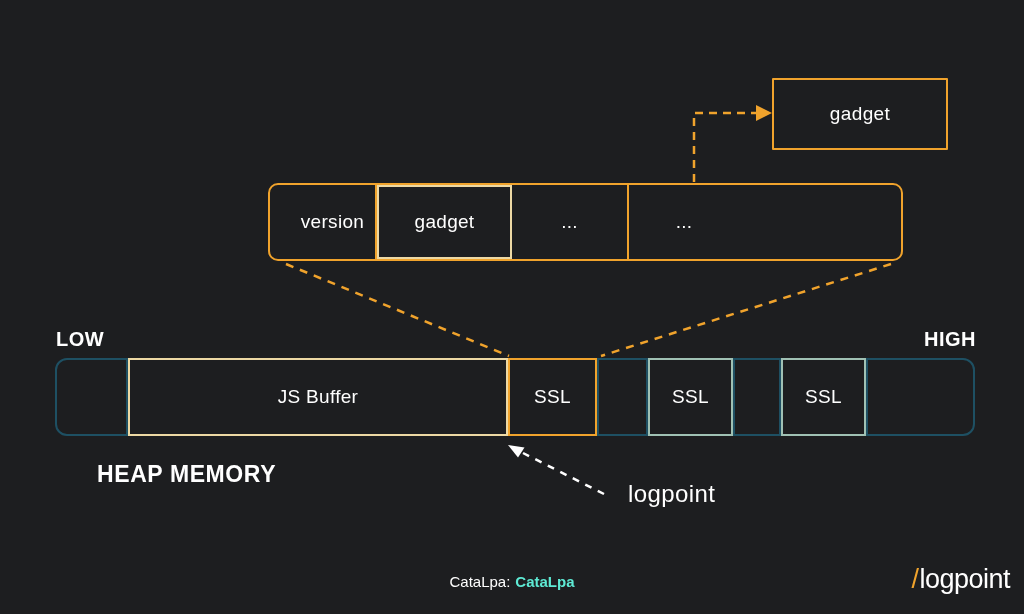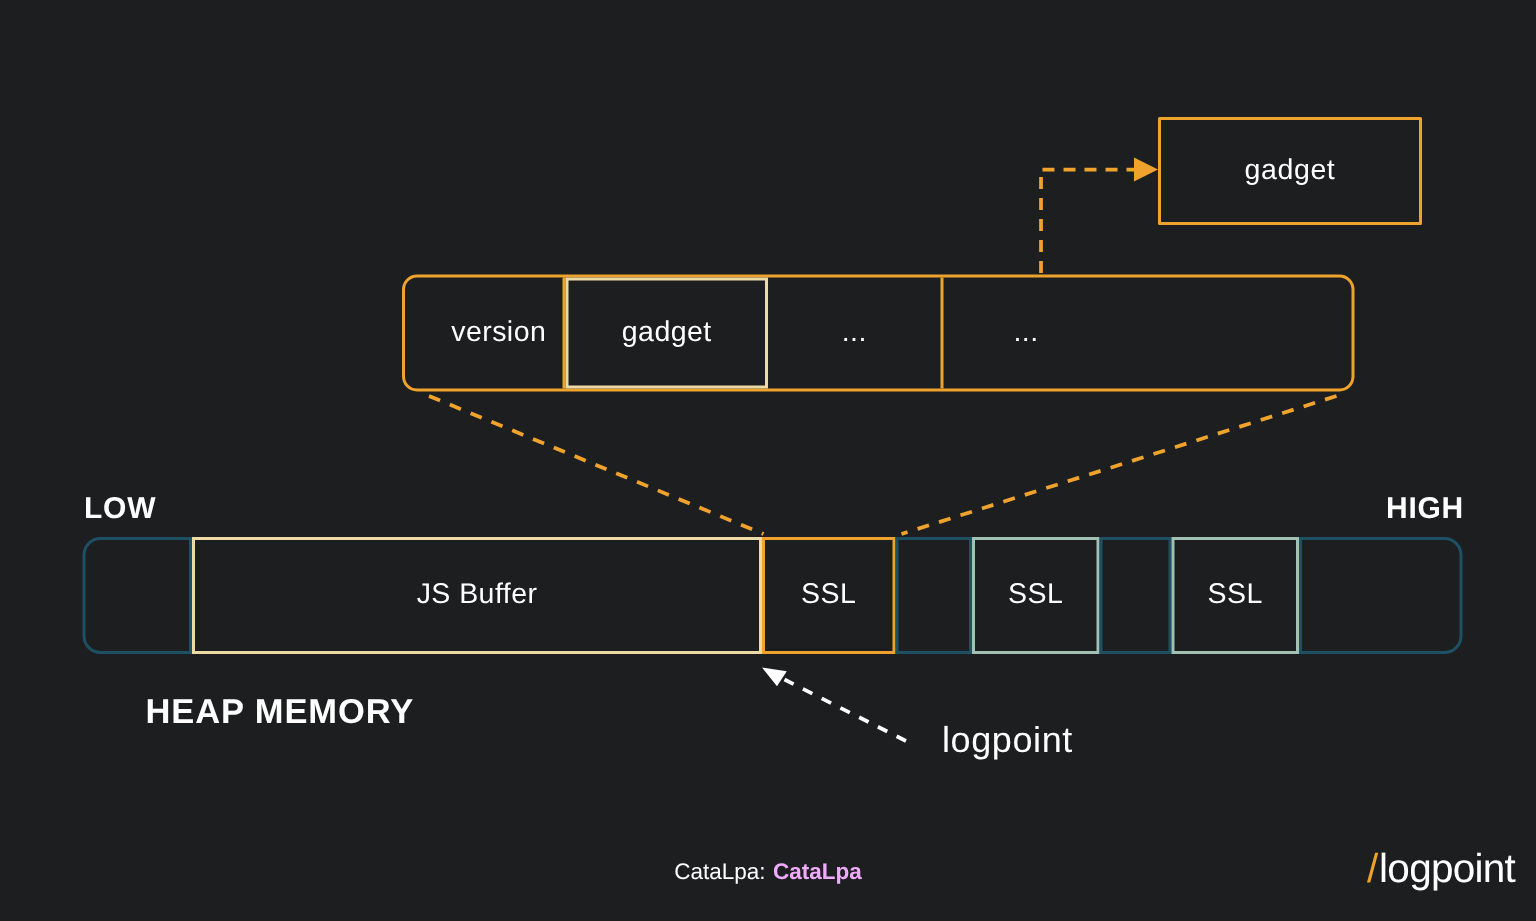--- a/index.html
+++ b/index.html
@@ -69,21 +69,21 @@
   }
   .overflow-label{
     position:absolute;left:628px;top:480px;
     font-size:24px;letter-spacing:.4px;
   }
   
   .source-line{
     position:absolute;left:0;top:573px;width:1024px;
     text-align:center;font-size:15px;
   }
-  .source-name{color:#f0abfc;font-weight:700;margin-left:5px;}
+  .source-name{color:#5eead4;font-weight:700;margin-left:5px;}
   .logo{
     position:absolute;right:14px;top:564px;
     font-size:27px;font-weight:500;letter-spacing:-0.5px;
     display:flex;align-items:baseline;
   }
   .logo-slash{color:#f0a32c;font-style:normal;margin-right:1px;}
   .logo-text{color:#ffffff;text-align:center;}
 </style>
 </head>
 <body>

